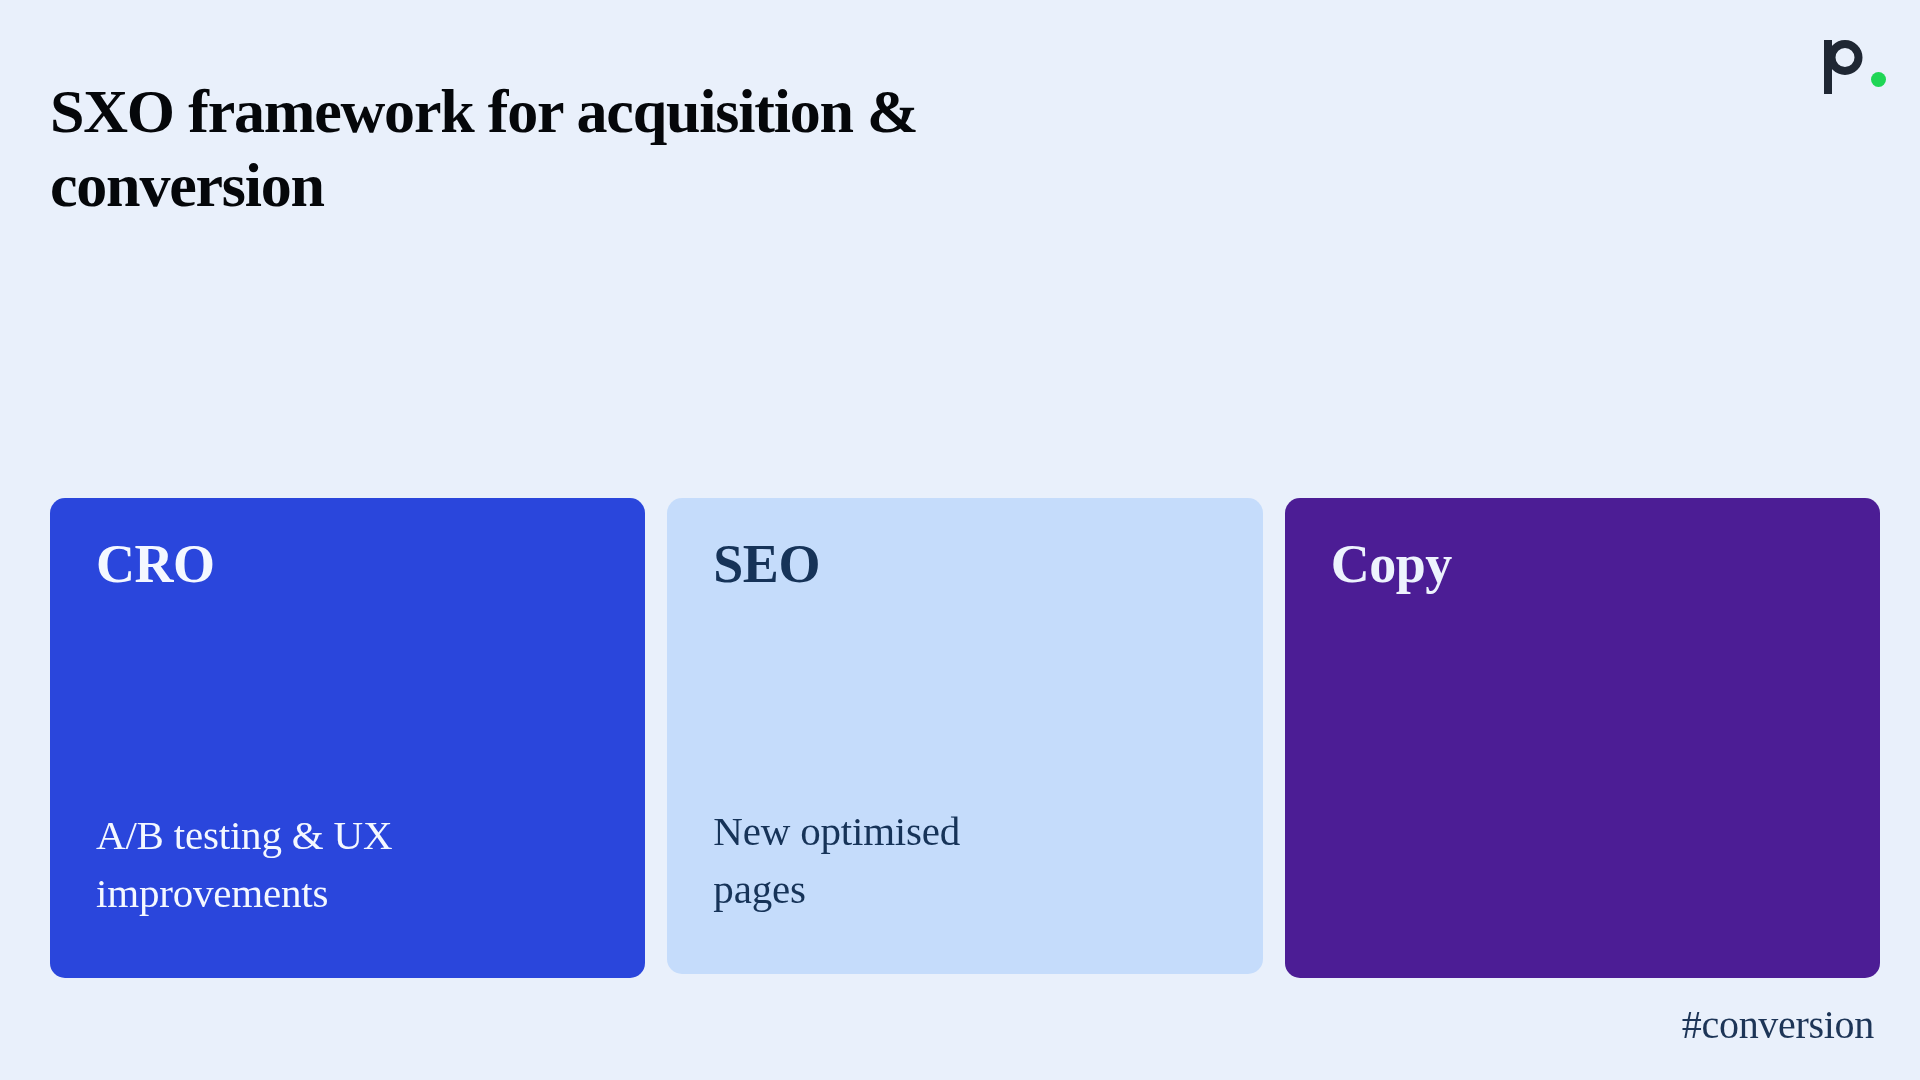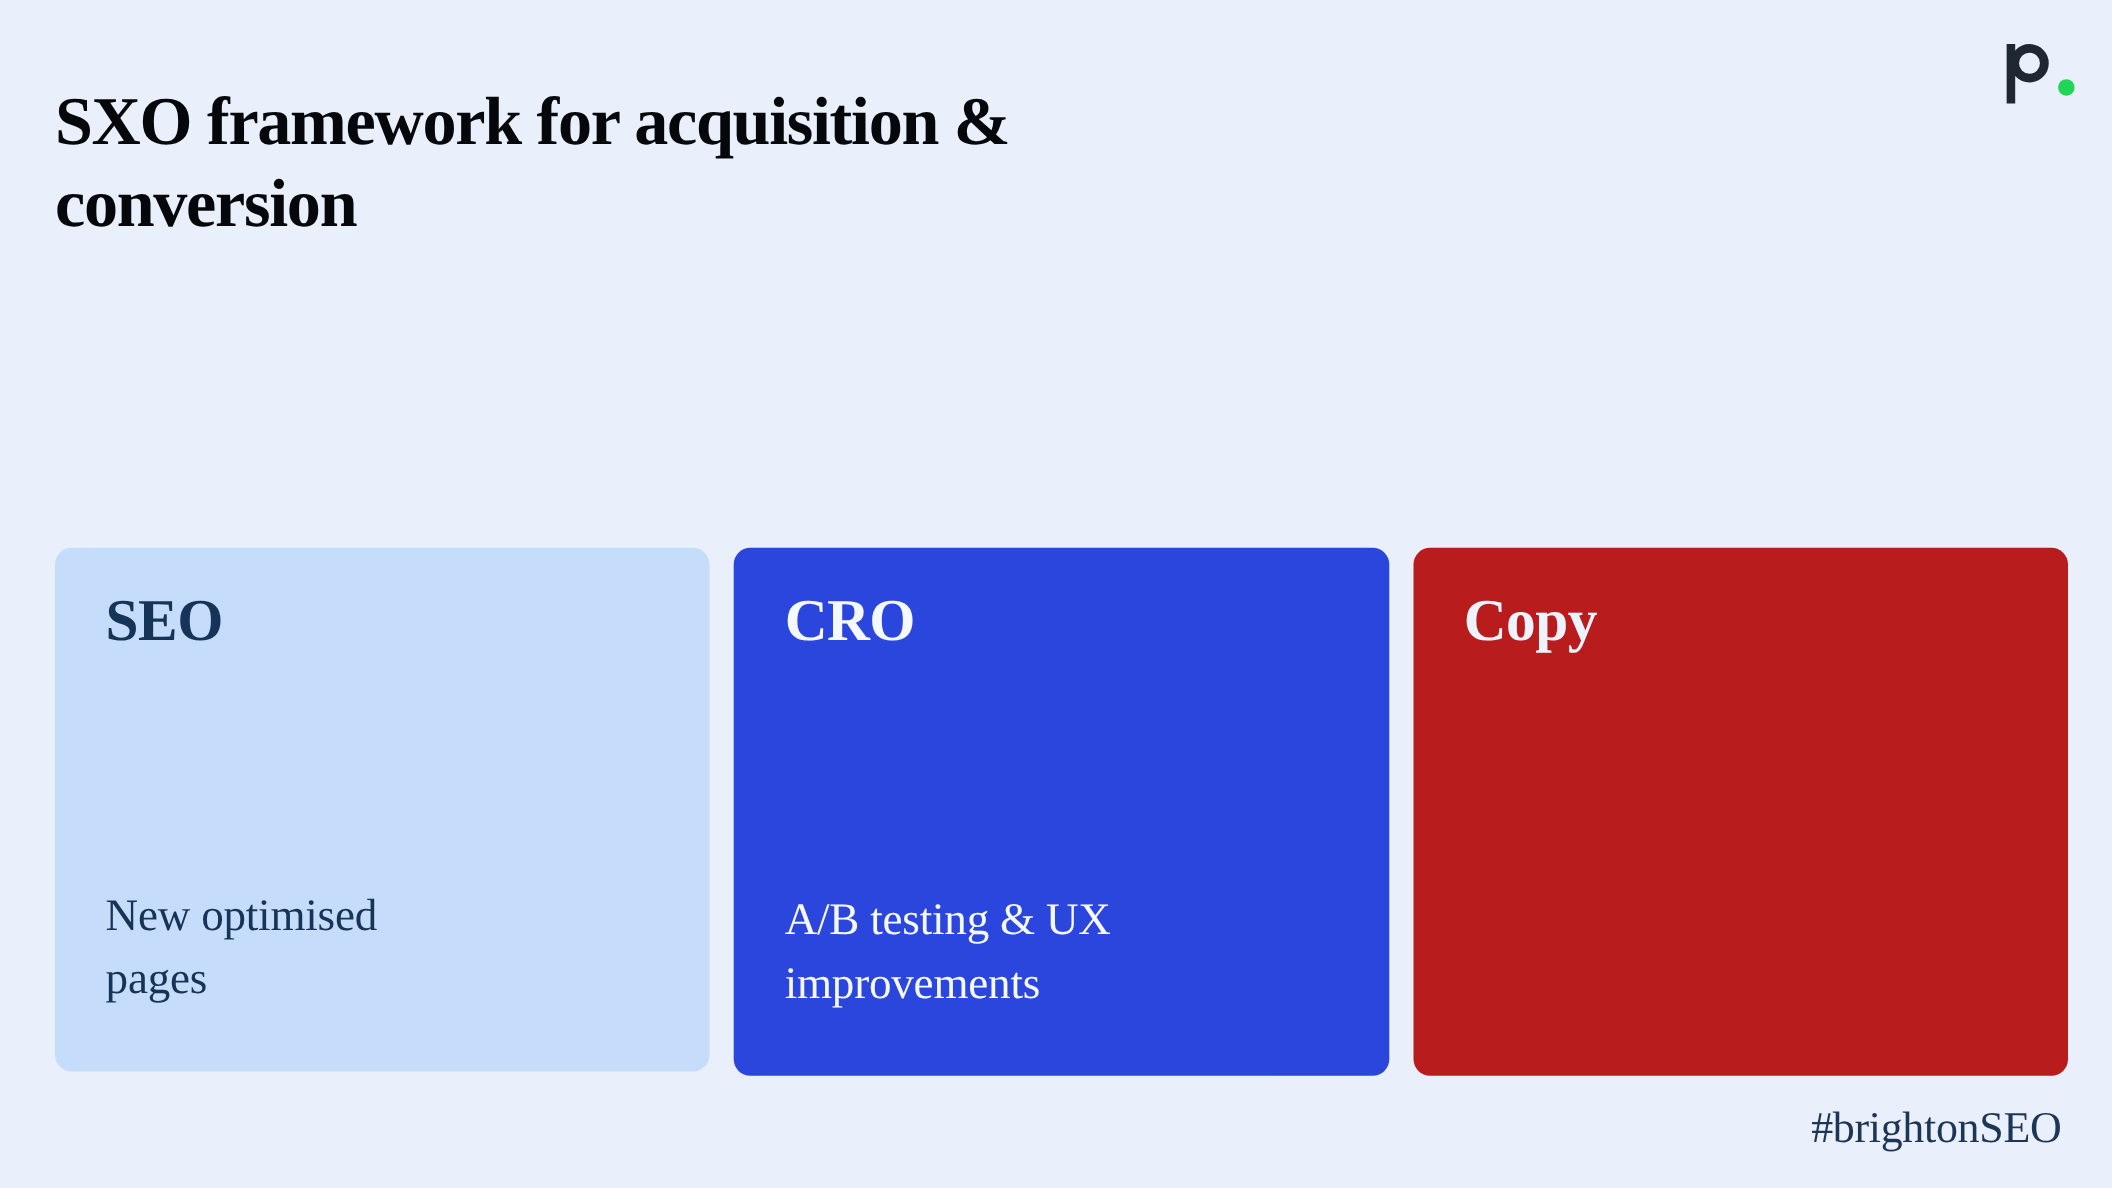--- a/index.html
+++ b/index.html
@@ -105,21 +105,21 @@
   .card-cro {
     background: #2a46dc;
     margin-bottom: -4px;
   }
   .card-cro .card-heading,
   .card-cro .card-body {
     color: #f4f8ff;
   }
 
   .card-copy {
-    background: #b91c1c;
+    background: #4c1d95;
     margin-bottom: -4px;
   }
   .card-copy .card-heading,
   .card-copy .card-body {
     color: #edf3fd;
   }
 
   
   .footer-hashtag {
     position: absolute;
@@ -142,33 +142,33 @@
   <div class="logo">
     <svg class="logo-mark" width="42" height="62" viewBox="0 0 42 62">
       <path d="M4 4 L4 58" stroke="#1f2733" stroke-width="8" stroke-linecap="butt" fill="none"></path>
       <circle cx="21" cy="21.5" r="13.5" stroke="#1f2733" stroke-width="8" fill="none"></circle>
     </svg>
     <span class="logo-dot"></span>
   </div>
 
   <div class="cards">
 
+    <div class="card card-cro">
+      <div class="card-heading">CRO</div>
+      <div class="card-body">A/B testing &amp; UX
+improvements</div>
+    </div>
+
     <div class="card card-seo">
       <div class="card-heading">SEO</div>
       <div class="card-body">New optimised
 pages</div>
-    </div>
-
-    <div class="card card-cro">
-      <div class="card-heading">CRO</div>
-      <div class="card-body">A/B testing &amp; UX
-improvements</div>
     </div>
 
     <div class="card card-copy">
       <div class="card-heading">Copy</div>
     </div>
 
   </div>
 
-  <div class="footer-hashtag">#brightonSEO</div>
+  <div class="footer-hashtag">#conversion</div>
 
 </div>
 
 </body></html>

